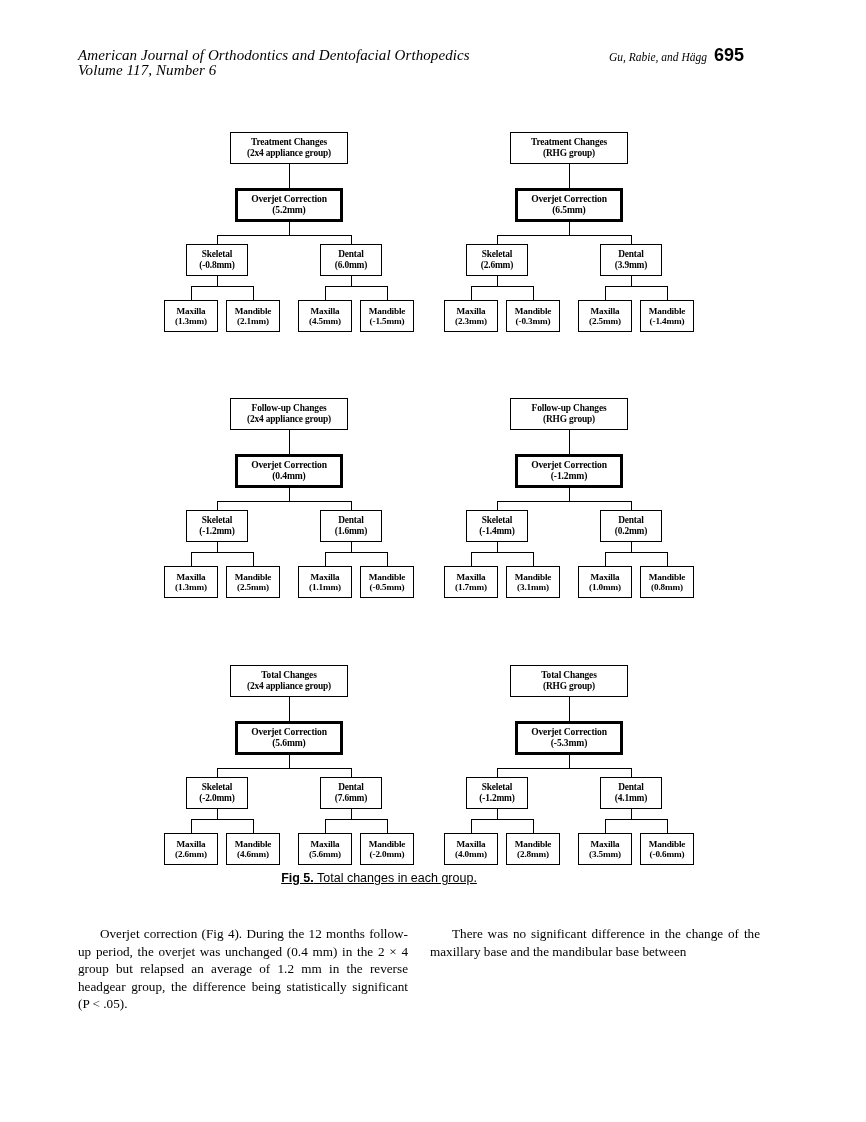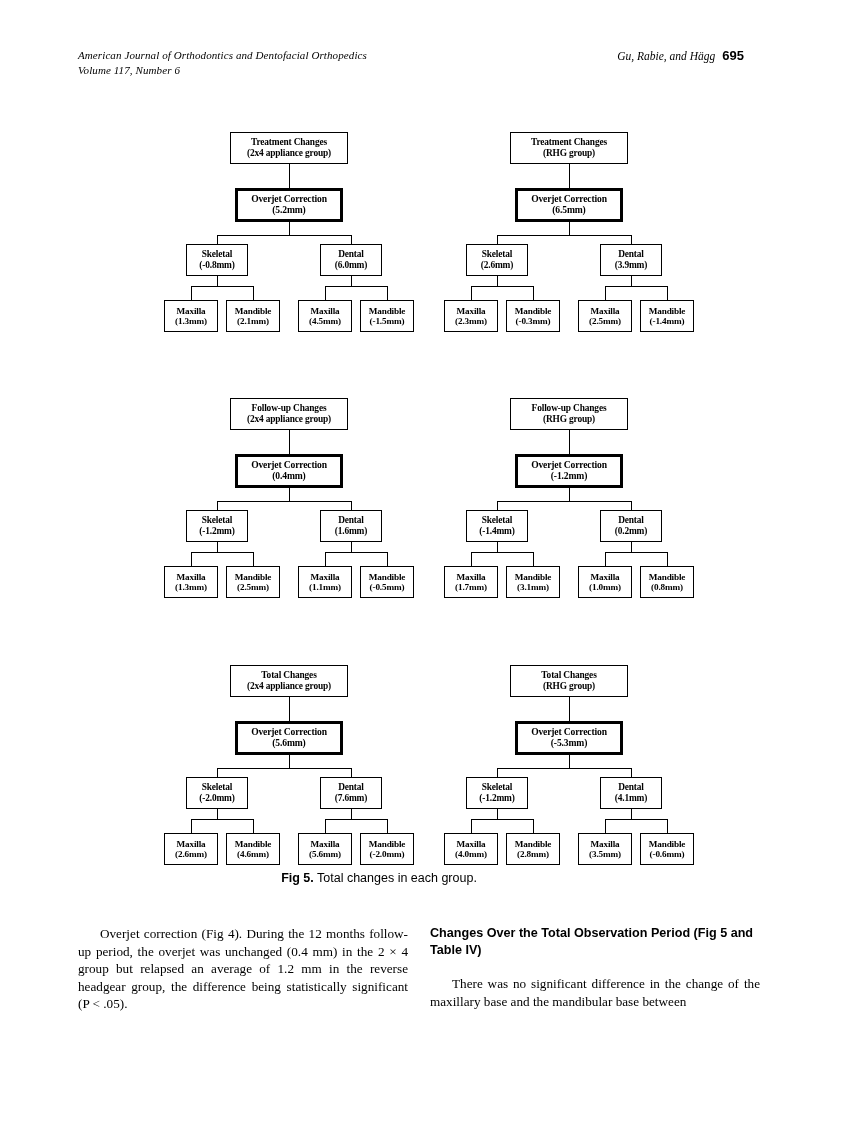--- a/index.html
+++ b/index.html
@@ -22,44 +22,45 @@
     left: 78px;
     top: 48px;
     width: 666px;
     display: flex;
     justify-content: space-between;
     align-items: flex-start;
   }
   .rh-left {
     font-family: "Liberation Serif", serif;
     font-style: italic;
-    font-size: 11px;
+    font-size: 15px;
     line-height: 15px;
     letter-spacing: 0.1px;
   }
   .rh-right {
     font-family: "Liberation Serif", serif;
     font-style: italic;
     font-size: 11.5px;
     line-height: 15px;
     white-space: nowrap;
   }
   .rh-page {
     font-family: "Liberation Sans", sans-serif;
     font-style: normal;
     font-weight: bold;
-    font-size: 13px;
+    font-size: 18px;
     margin-left: 7px;
   }
 
   
   .figure {
     position: absolute;
     left: 0;
     width: 758px;
+    text-decoration: underline;
   }
   .fig-row {
     position: relative;
     width: 866px;
     height: 200px;
   }
   .fig-caption {
     text-align: center;
     font-family: "Liberation Sans", sans-serif;
     font-size: 12.5px;
@@ -459,15 +460,14 @@
       </div>
       <div class="fig-caption"><b>Fig 5.</b><span> Total changes in each group.</span></div>
     </div>
   </div>
 
 <div class="col left">
   <p class="indent"><span class="run-in-head">Overjet correction (Fig 4).</span><span> During the 12 months follow-up period, the overjet was unchanged (0.4 mm) in the 2 × 4 group but relapsed an average of 1.2 mm in the reverse headgear group, the difference being statistically significant (P &lt; .05).</span></p>
 </div>
 
 <div class="col right">
-  <h2 class="sec-head">Changes Over the Total Observation Period (Fig 5 and Table IV)</h2>
   <p class="indent">There was no significant difference in the change of the maxillary base and the mandibular base between</p>
 </div>
 
 </body></html>

